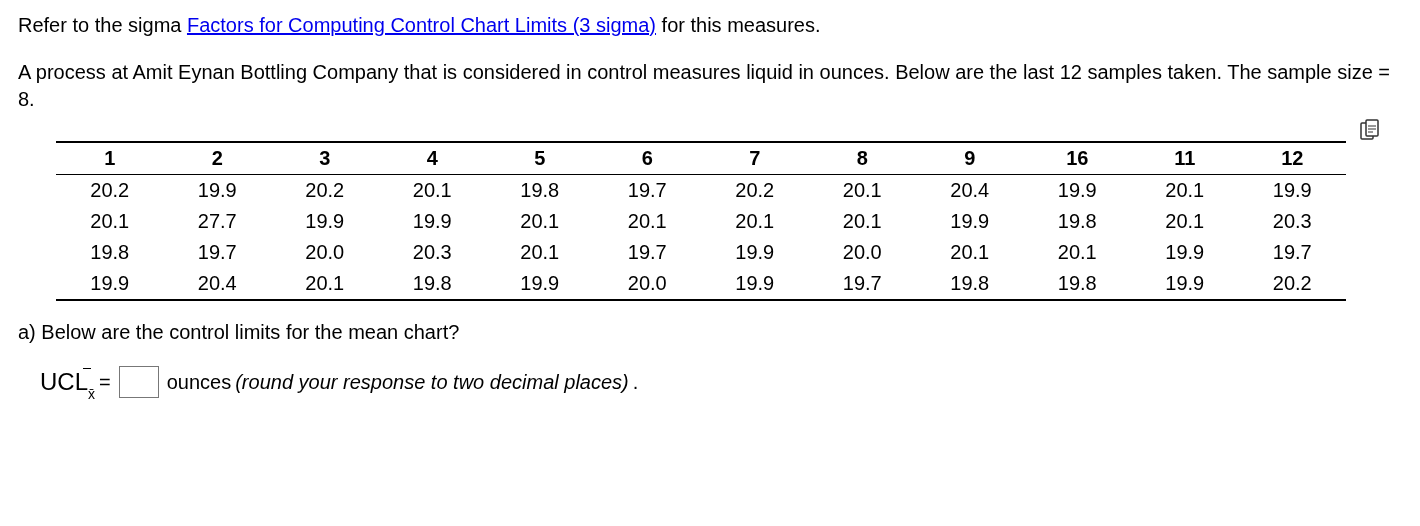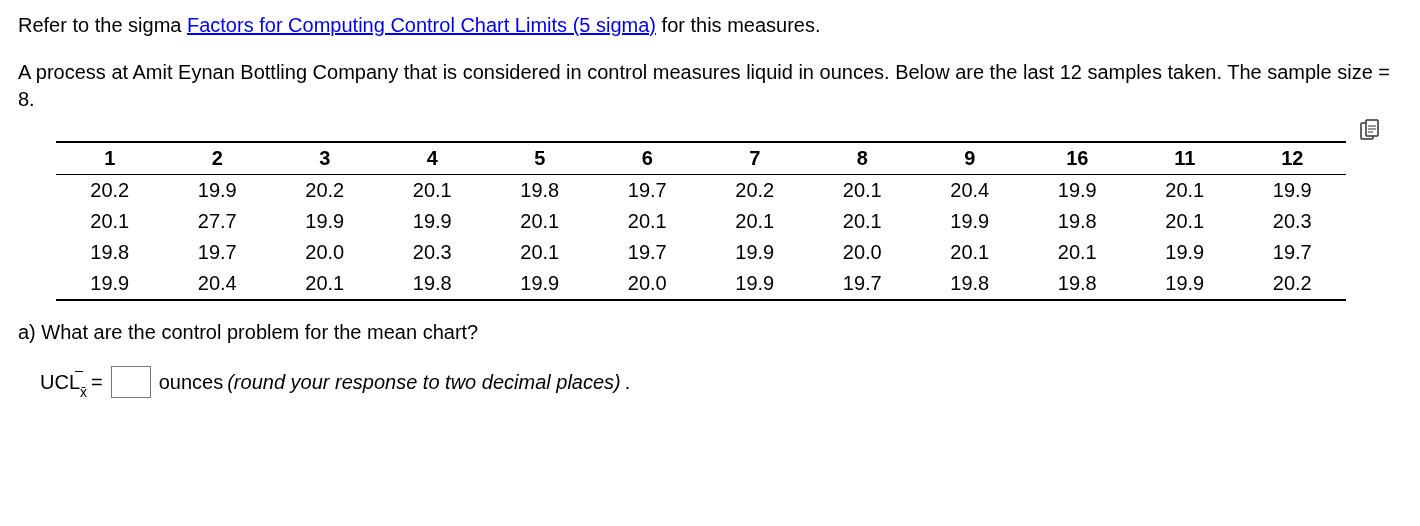--- a/index.html
+++ b/index.html
@@ -66,38 +66,38 @@
     align-items: flex-end;
     position: relative;
   }
   .ucl .bar {
     position: absolute;
     top: 0px;
     right: 4px;
     width: 8px;
     border-top: 1.2px solid #000;
   }
-  .ucl .base { font-size: 20px; }
+  .ucl .base { font-size: 24px; }
   .ucl .sub { font-size: 14px; position: relative; top: 6px; }
   .answer-box {
     display: inline-block;
     width: 34px;
     height: 28px;
     border: 1px solid #777;
     background: #fff;
     margin: 0 4px;
     vertical-align: middle;
   }
   .italic { font-style: italic; }
 </style>
 </head>
 <body>
 
 <div class="line">
-  <span>Refer to the sigma </span><a href="#" class="link">Factors for Computing Control Chart Limits (5 sigma)</a><span> for this measures.</span>
+  <span>Refer to the sigma </span><a href="#" class="link">Factors for Computing Control Chart Limits (3 sigma)</a><span> for this measures.</span>
 </div>
 
 <div class="spacer-sm"></div>
 
 <div class="line">A process at Amit Eynan Bottling Company that is considered in control measures liquid in ounces. Below are the last 12 samples taken. The sample size = 8.</div>
 
 <div class="copy-row">
   <span class="copy-icon">
     <svg width="20" height="22" viewBox="0 0 20 22">
       <rect x="1" y="4" width="12" height="16" rx="1" fill="none" stroke="#333" stroke-width="1.5"></rect>
@@ -179,21 +179,21 @@
       <td>19.8</td>
       <td>19.8</td>
       <td>19.9</td>
       <td>20.2</td>
     </tr>
   </tbody>
 </table>
 
 <div class="spacer-md"></div>
 
-<div class="line">a) What are the control problem for the mean chart?</div>
+<div class="line">a) Below are the control limits for the mean chart?</div>
 
 <div class="spacer-sm"></div>
 
 <div class="question-row">
   <span class="ucl">
     <span class="bar"></span>
     <span class="base">UCL</span>
       <span class="sub">x̄</span>
   </span>
   <span> = </span>

